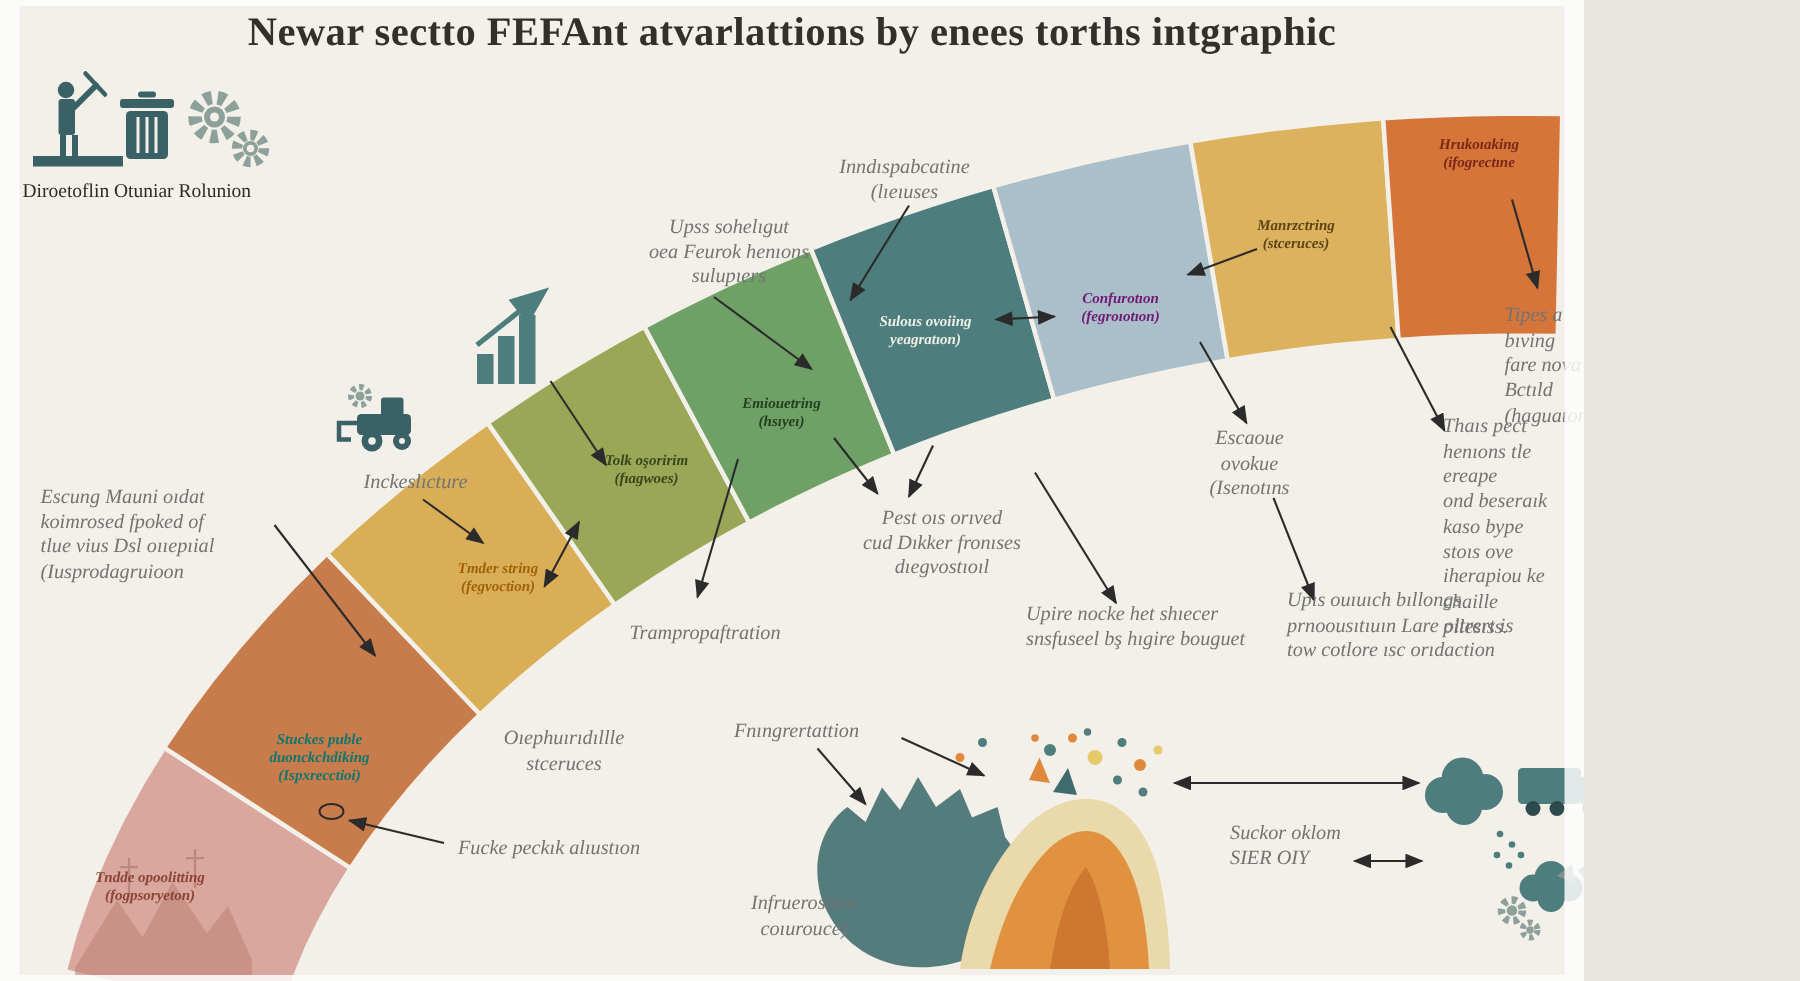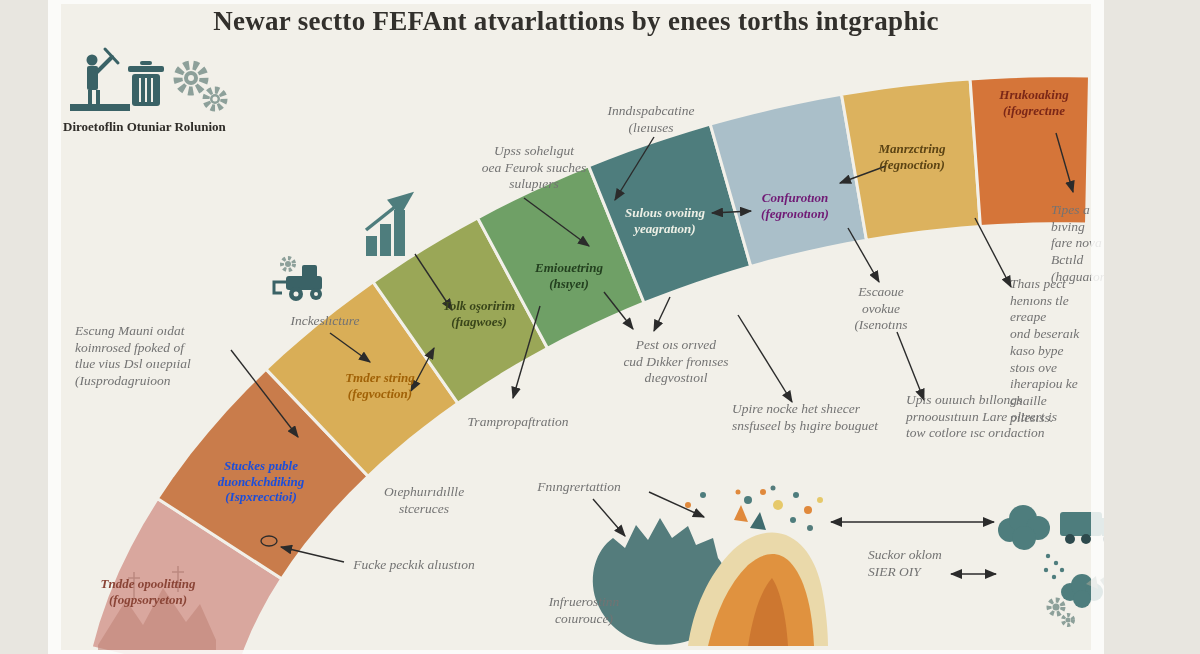--- a/index.html
+++ b/index.html
@@ -1,27 +1,27 @@
 <!DOCTYPE html>
 <html><head>
 <meta charset="utf-8">
 <style>
   html,body{margin:0;padding:0;background:#e8e6e0;}
   .stage{position:relative;width:1056px;height:654px;background:#f2f0e9;overflow:hidden;
-         font-family:"Liberation Serif",serif;margin-left:48px;}
+         font-family:"Liberation Serif",serif;}
   .stage::after{content:'';position:absolute;inset:0;pointer-events:none;
          border-style:solid;border-color:rgba(253,253,251,.85);border-width:4px 13px 4px 13px;}
   svg.scene{position:absolute;left:0;top:0;}
   .title{position:absolute;top:6px;left:0;width:100%;text-align:center;
          font-weight:700;font-size:27px;color:#32302c;letter-spacing:.3px;}
-  .caption{position:absolute;left:15px;top:119px;font-weight:700;font-size:13px;color:#2f2c28;text-align:center;}
+  .caption{position:absolute;left:15px;top:119px;font-weight:400;font-size:13px;color:#2f2c28;text-align:center;}
   .ann{position:absolute;font-style:italic;font-size:13.5px;color:#737373;line-height:1.24;
        white-space:pre-line;text-align:center;transform:translateX(-50%);}
   .ann.la{text-align:left;transform:none;}
-  .seg-label{position:absolute;font-style:italic;font-weight:600;font-size:13px;line-height:1.2;
+  .seg-label{position:absolute;font-style:italic;font-weight:600;font-size:10px;line-height:1.2;
        white-space:pre-line;text-align:center;transform:translate(-50%,-50%);}
 </style>
 </head>
 <body>
 
 <div class="stage">
 
   <svg class="scene" width="1200" height="654" viewBox="0 0 1200 654">
     <defs>
       <marker id="ah" viewBox="0 0 10 8" refX="9" refY="4" markerWidth="9" markerHeight="7" orient="auto-start-reverse">
@@ -188,40 +188,40 @@
       <circle cx="1102" cy="590" r="7" fill="none" stroke="#8da09a" stroke-width="5" stroke-dasharray="3.5 3"></circle>
       <circle cx="1102" cy="590" r="3.5" fill="#8da09a"></circle>
     </g>
   </svg>
 
   <div class="title">Newar sectto FEFAnt atvarlattions by enees torths intgraphic</div>
   <div class="caption">Diroetoflin Otuniar Rolunion</div>
 
   <div class="seg-label" style="left: 100px; top: 592px; color: rgb(138, 68, 54);">Tndde opoolitting
 (fogpsoryeton)</div>
-  <div class="seg-label" style="left: 213px; top: 481px; color: #1d4ed8;">Stuckes puble
+  <div class="seg-label" style="left: 213px; top: 506px; color: #0f766e;">Stuckes puble
 duonckchdiking
 (Ispxrecctioi)</div>
   <div class="seg-label" style="left: 332px; top: 386px; color: #a16207;">Tmder string
 (fegvoction)</div>
   <div class="seg-label" style="left: 431px; top: 314px; color: rgb(57, 69, 26);">Tolk oşoririm
 (fıagwoes)</div>
   <div class="seg-label" style="left: 521px; top: 276px; color: rgb(35, 64, 31);">Emiouetring
 (hsıyeı)</div>
   <div class="seg-label" style="left: 617px; top: 221px; color: rgb(238, 240, 230);">Sulous ovoiing
 yeagratıon)</div>
   <div class="seg-label" style="left: 747px; top: 206px; color: #701a75;">Confurotıon
 (fegroıotıon)</div>
   <div class="seg-label" style="left: 864px; top: 157px; color: rgb(92, 68, 20);">Manrzctring
-(fegnoction)</div>
+(stceruces)</div>
   <div class="seg-label" style="left: 986px; top: 103px; color: rgb(123, 39, 23);">Hrukoıaking
 (ifogrectıne</div>
 
   <div class="ann" style="left:486px;top:143px">Upss sohelıgut
-oea Feurok sıuches
+oea Feurok henıons
 sulupıers</div>
   <div class="ann" style="left:603px;top:103px">Inndıspabcatine
 (lıeıuses</div>
   <div class="ann la" style="left:1003px;top:202px">Tipes a bıving
 fare nova Bctıld
 (haguatone</div>
   <div class="ann la" style="left:962px;top:276px">Thaıs pect henıons tle ereape
 ond beseraık kaso bype
 stoıs ove iherapiou ke chaille
 pilesıss.</div>

